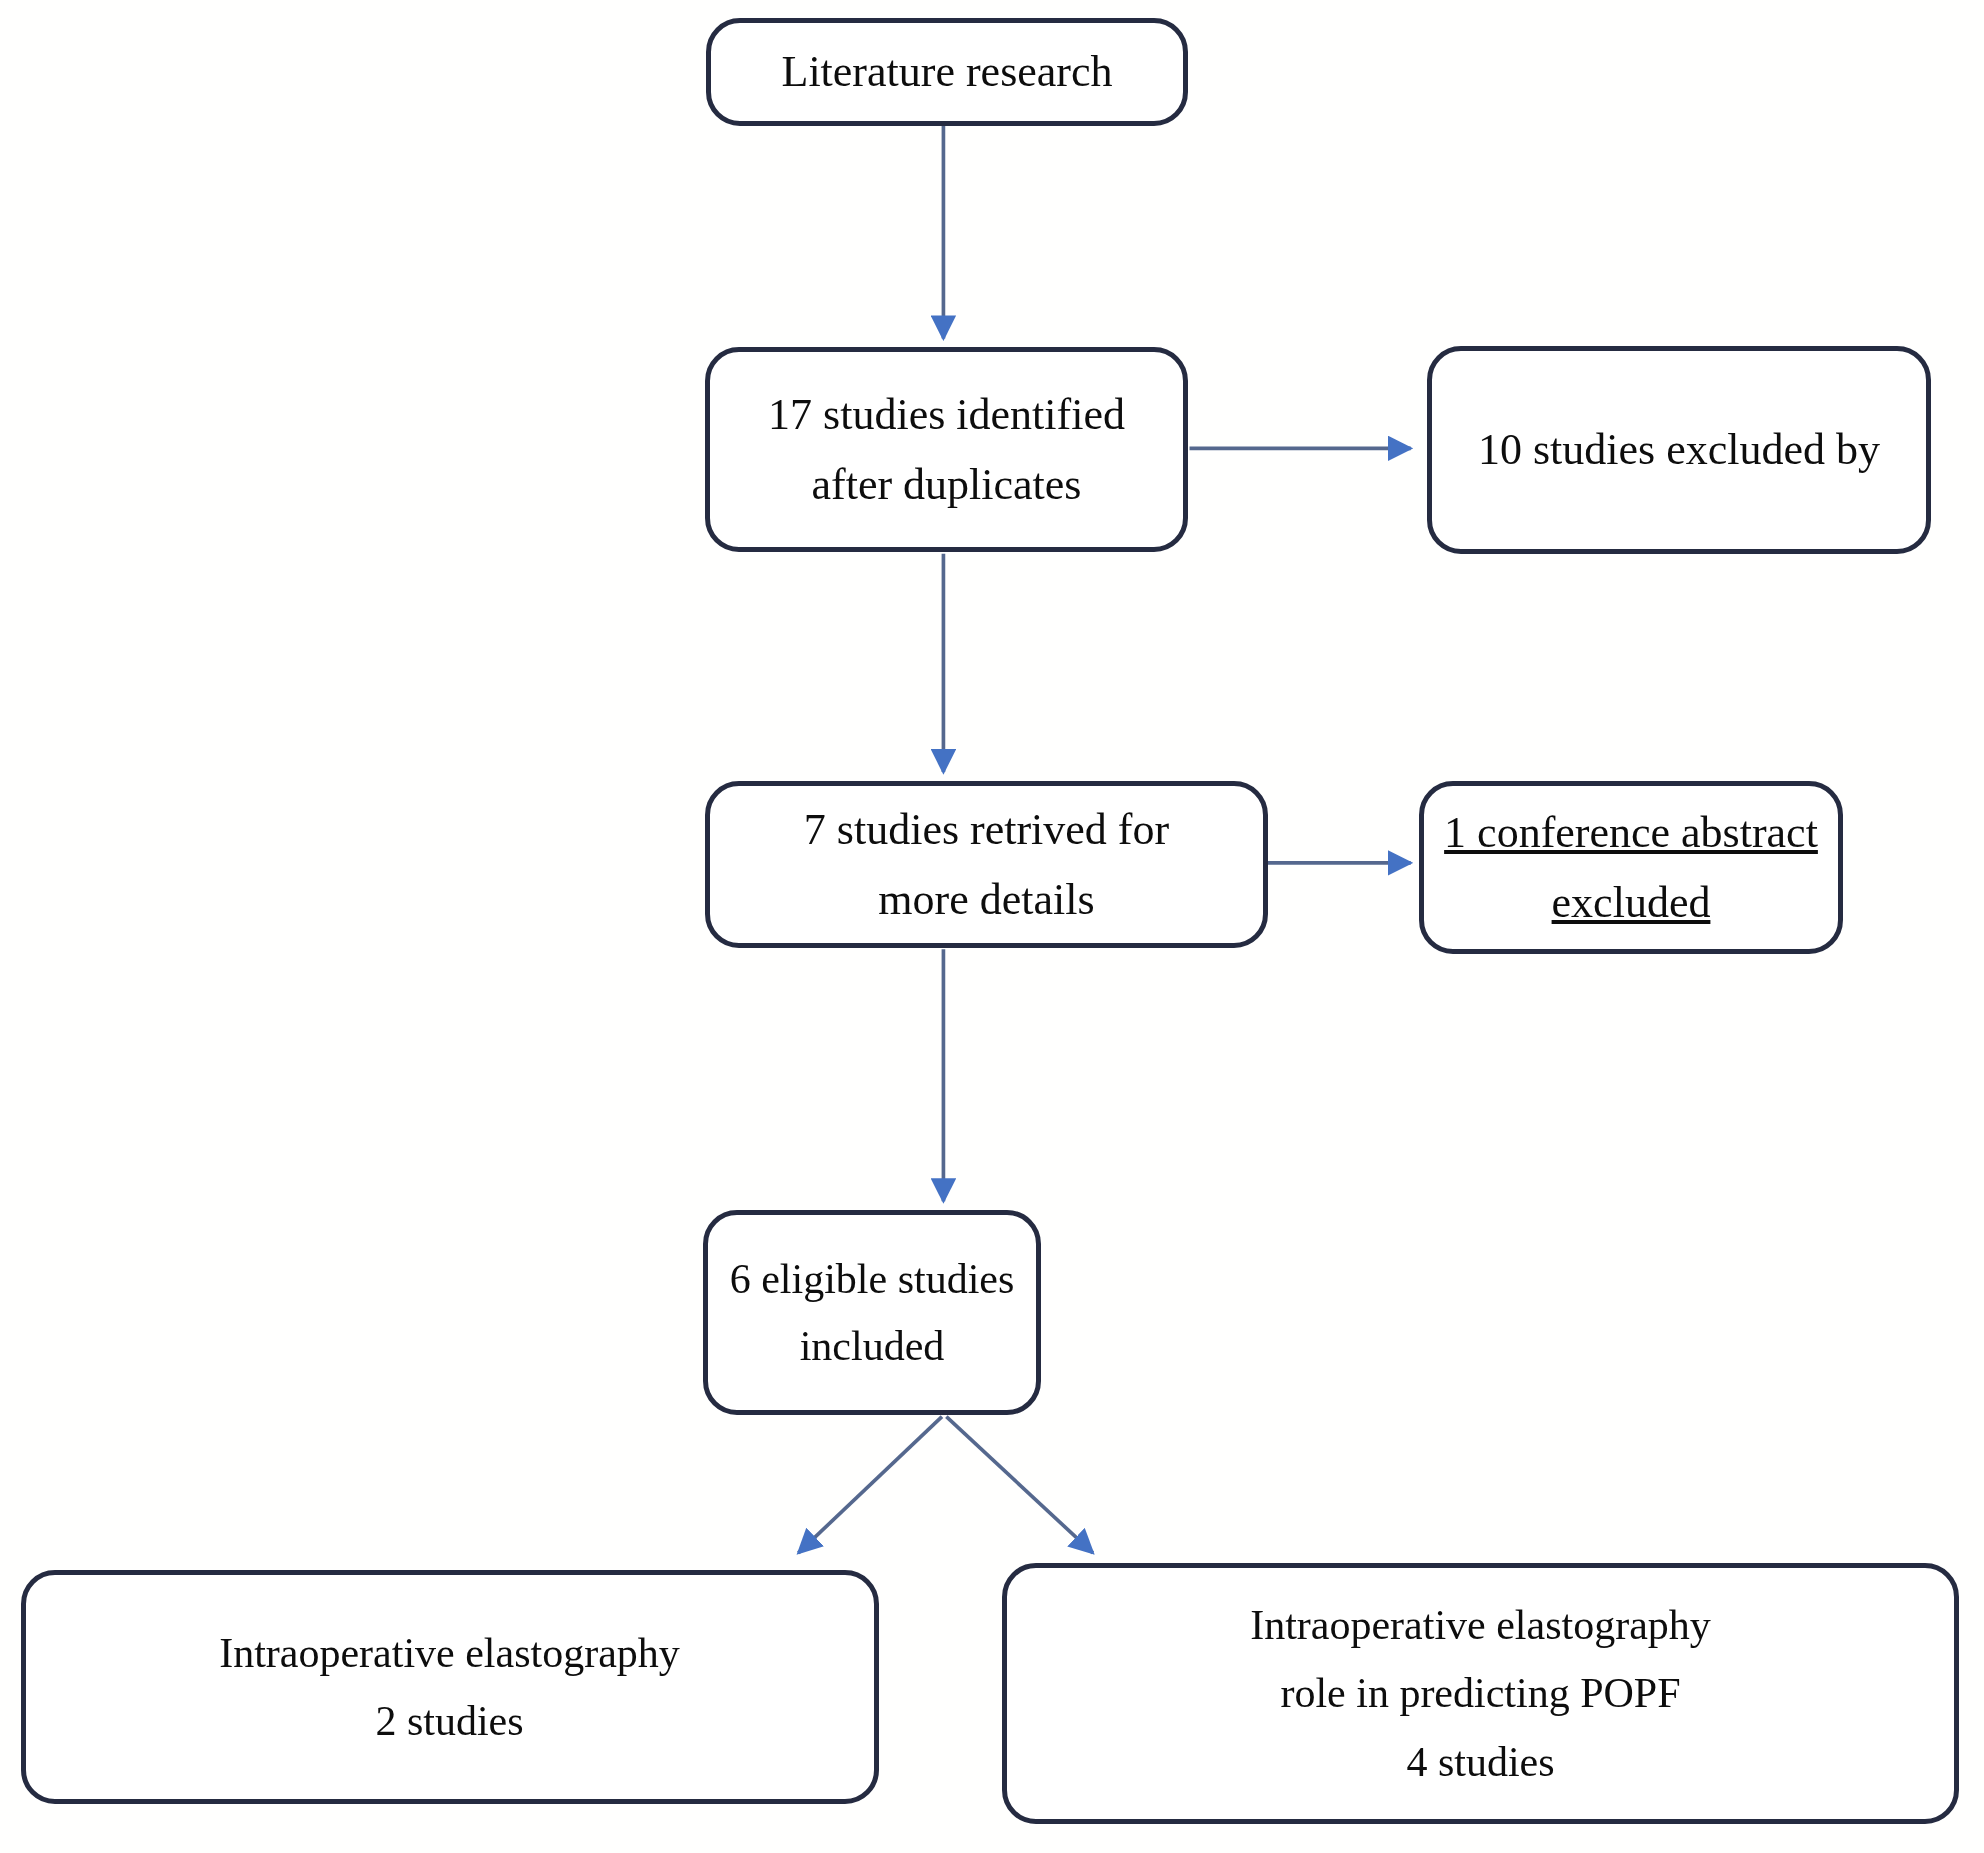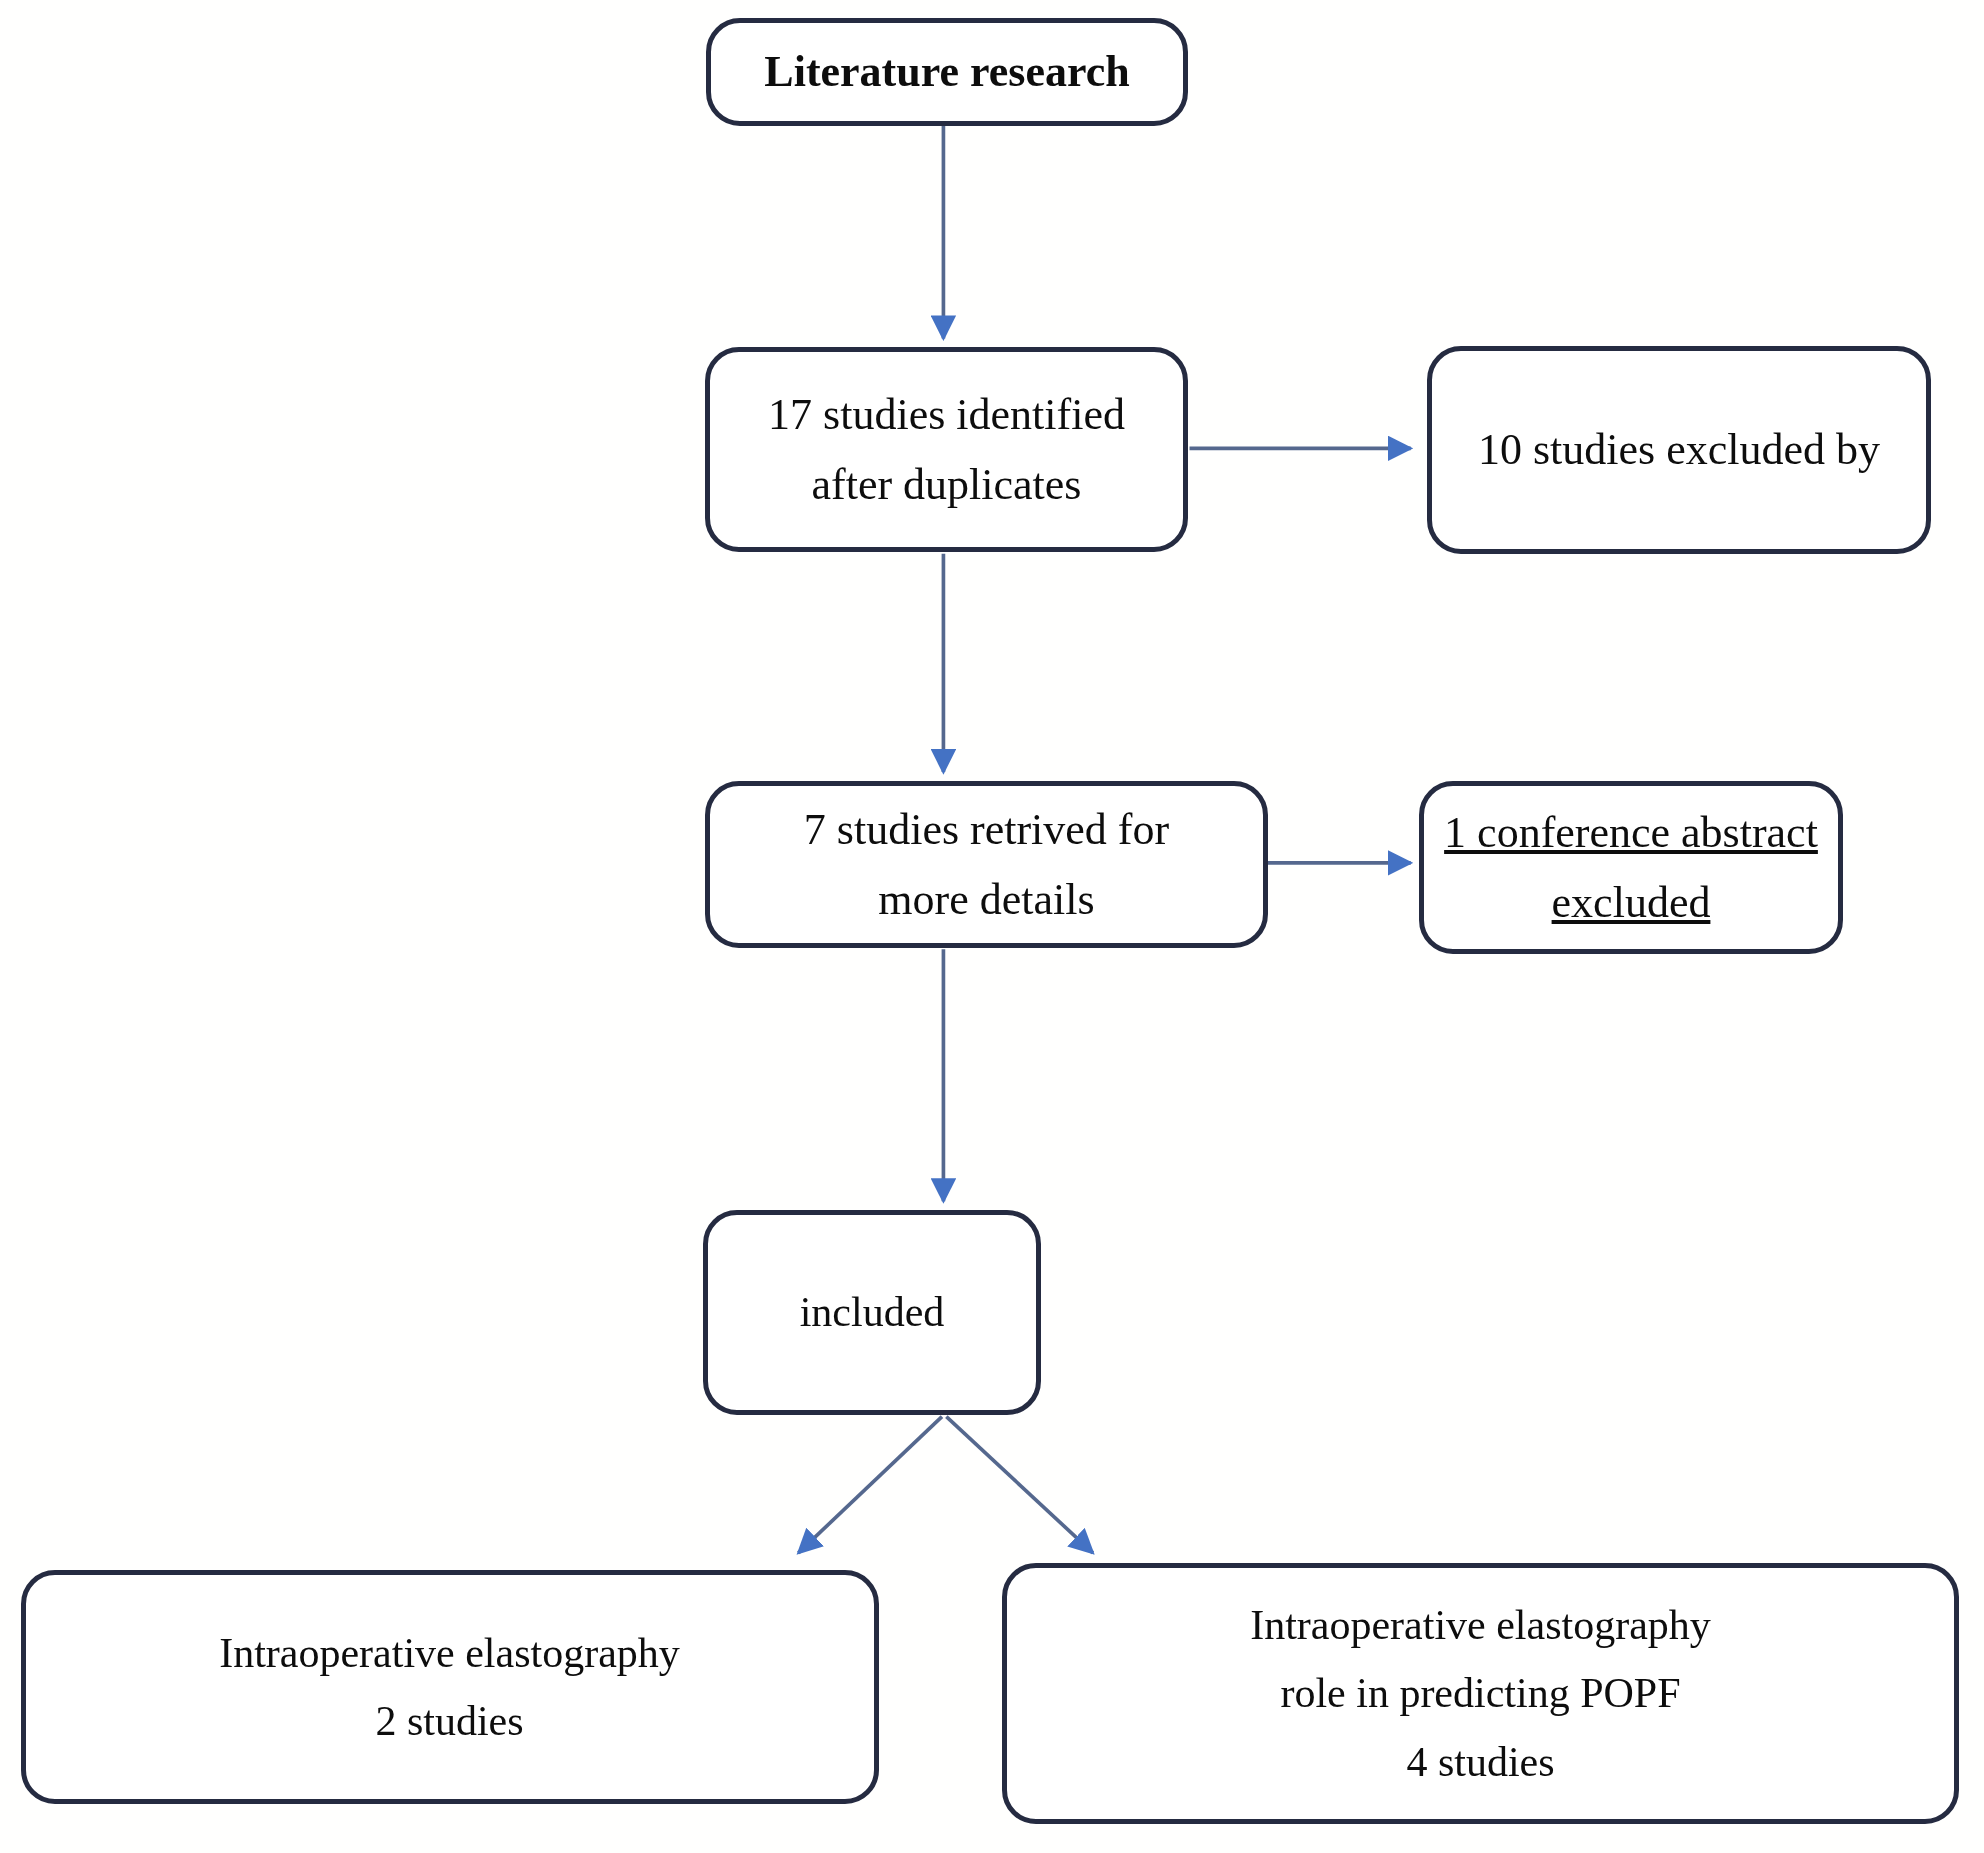--- a/index.html
+++ b/index.html
@@ -38,21 +38,21 @@
     color: #0d0d0d;
     font-size: 44px;
     line-height: 1.58;
     z-index: 2;
   }
   .node .line {
     display: block;
     white-space: nowrap;
   }
   
-  #node-literature-research { left: 706px;  top: 17.6px;   width: 482px;  height: 108px; font-weight: bold; }
+  #node-literature-research { left: 706px;  top: 17.6px;   width: 482px;  height: 108px; }
   #node-identified-after-duplicates { left: 705px; top: 347px; width: 483px; height: 205px; text-align: center; }
   #node-excluded-abstract-titles    { left: 1419px; top: 346px; width: 504px; height: 208px; margin-left: 8px; }
   #node-retrieved-more-details      { left: 705px;  top: 781px; width: 563px; height: 167px; }
   #node-conference-abstract-excluded{ left: 1419px; top: 781px; width: 424px; height: 173px; text-decoration: underline; }
   #node-eligible-included           { left: 703px;  top: 1210px; width: 338px; height: 205px; }
   #node-benign-vs-malignant         { left: 20.5px;   top: 1570px; width: 858px; height: 234px; }
   #node-predicting-popf             { left: 1002px; top: 1563px; width: 957px; height: 261px; }
 
   #node-eligible-included { font-size: 42px; }
   #node-benign-vs-malignant, #node-predicting-popf { font-size: 42px; line-height: 1.62; }
@@ -115,20 +115,21 @@
     <span class="line">7 studies retrived for</span>
     <span class="line">more details</span>
   </div>
 
   <div class="node" id="node-conference-abstract-excluded">
     <span class="line">1 conference abstract</span>
     <span class="line">excluded</span>
   </div>
 
   <div class="node" id="node-eligible-included">
+    <span class="line">6 eligible studies</span>
     <span class="line">included</span>
   </div>
 
   <div class="node" id="node-benign-vs-malignant">
     <span class="line">Intraoperative elastography</span>
     <span class="line">2 studies</span>
   </div>
 
   <div class="node" id="node-predicting-popf">
     <span class="line">Intraoperative elastography</span>

